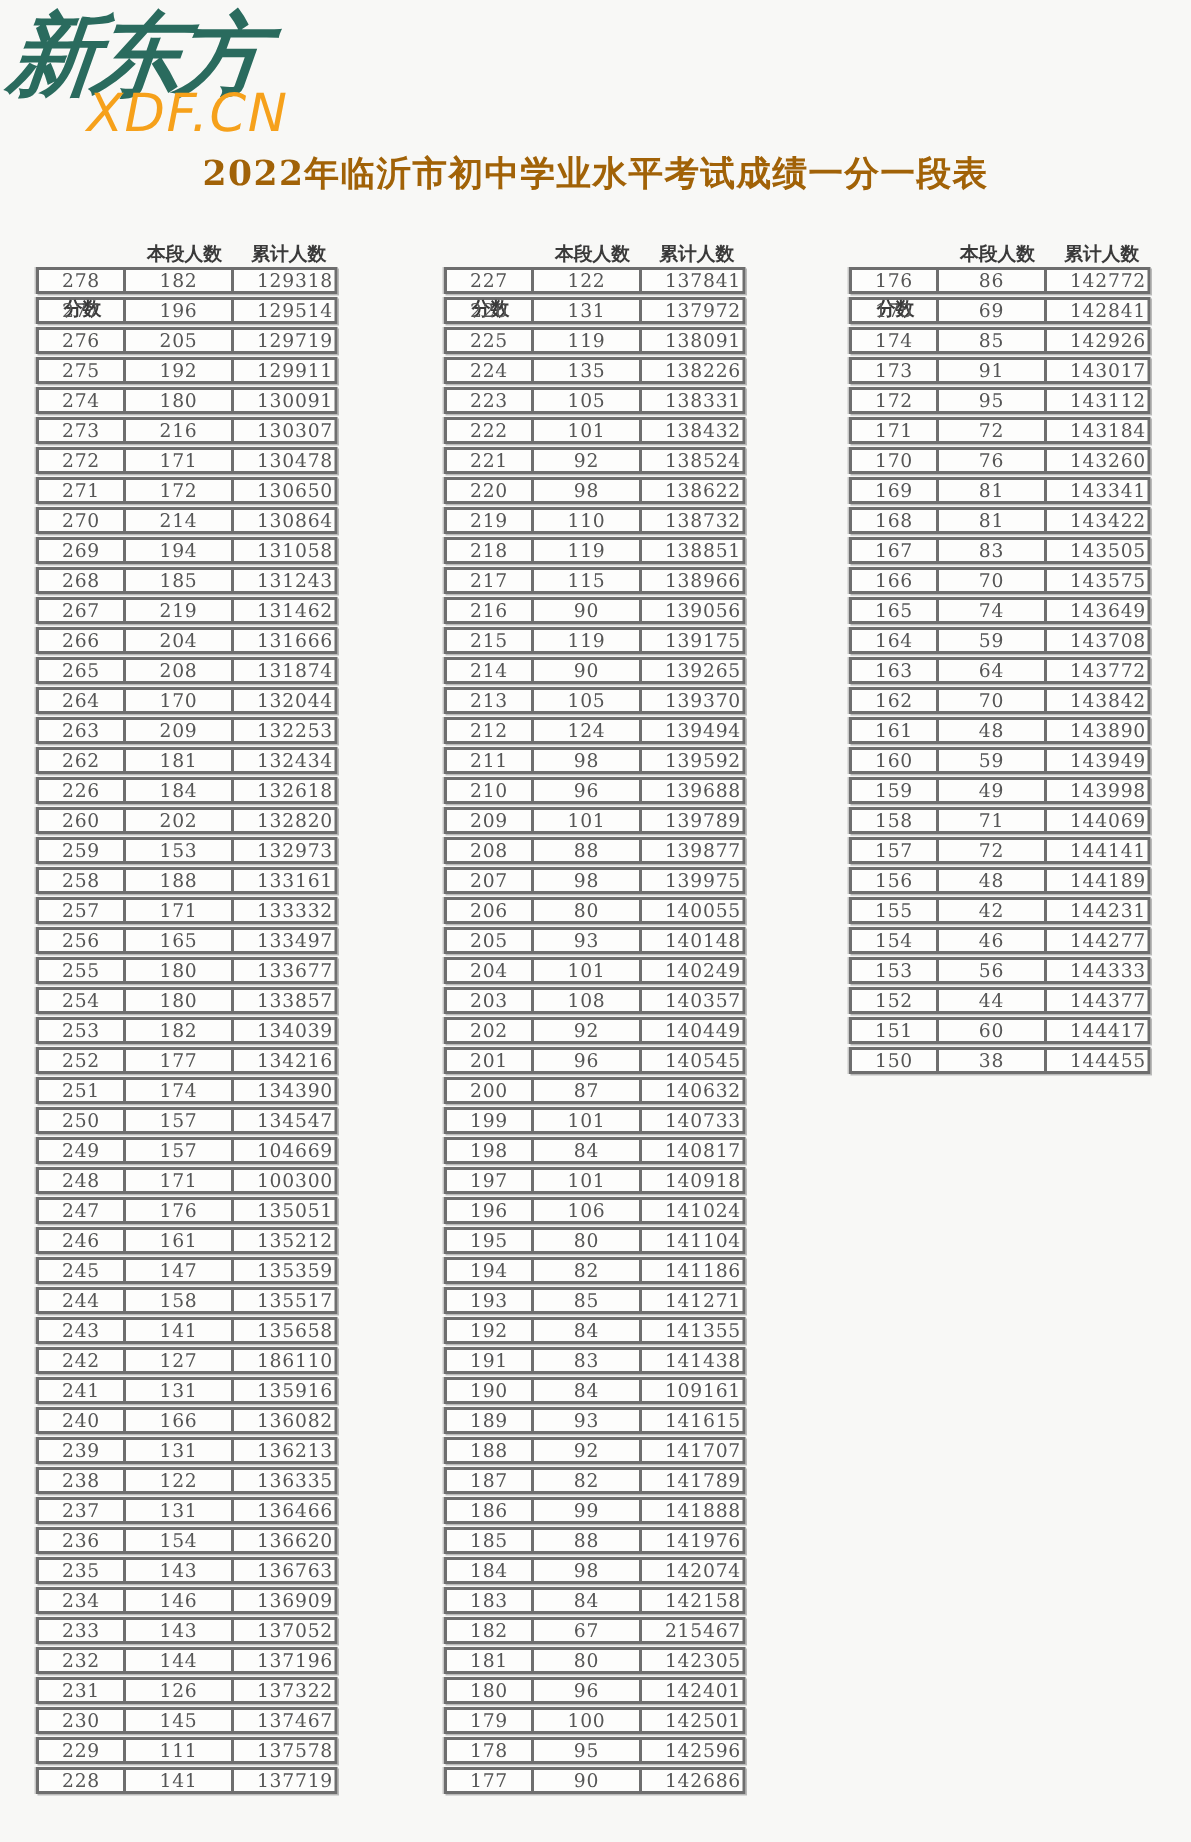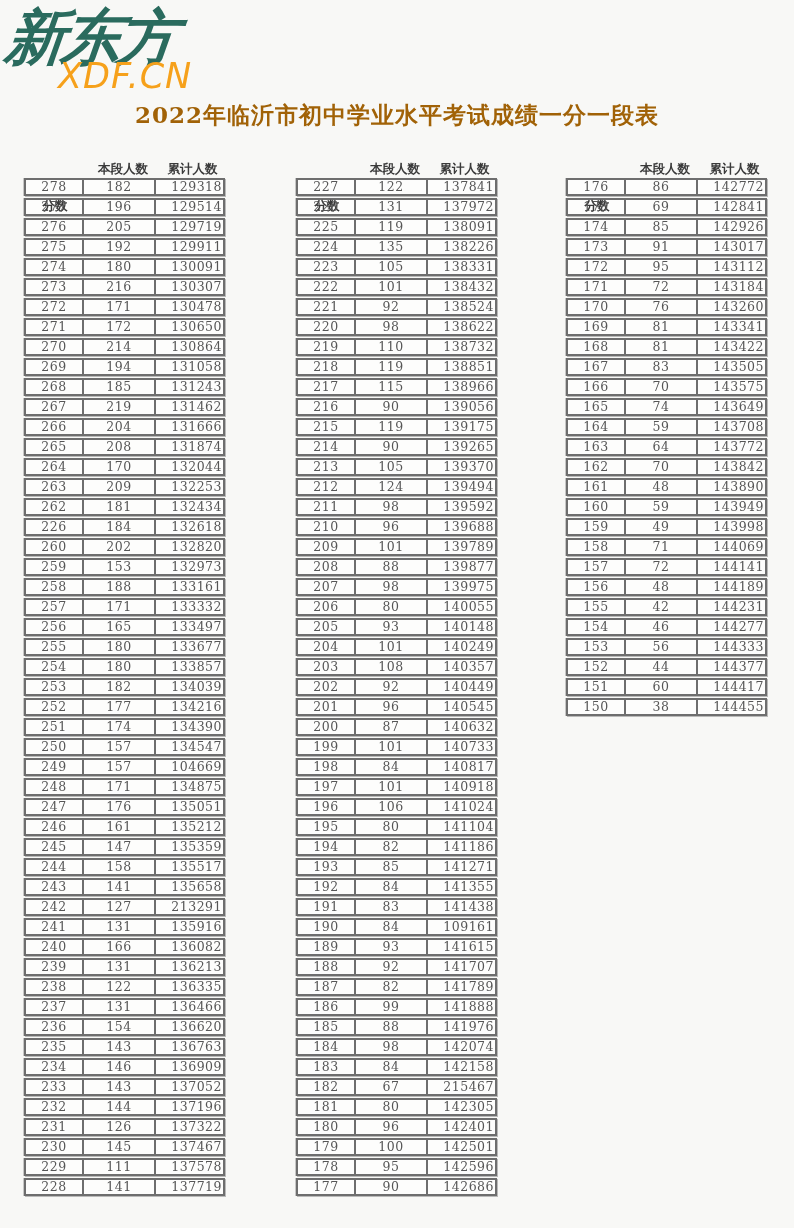--- a/index.html
+++ b/index.html
@@ -254,21 +254,21 @@
           <div class="tc c2">134547</div>
         </div>
         <div class="trow">
           <div class="tc c0">249</div>
           <div class="tc c1">157</div>
           <div class="tc c2">104669</div>
         </div>
         <div class="trow">
           <div class="tc c0">248</div>
           <div class="tc c1">171</div>
-          <div class="tc c2">134875</div>
+          <div class="tc c2">100300</div>
         </div>
         <div class="trow">
           <div class="tc c0">247</div>
           <div class="tc c1">176</div>
           <div class="tc c2">135051</div>
         </div>
         <div class="trow">
           <div class="tc c0">246</div>
           <div class="tc c1">161</div>
           <div class="tc c2">135212</div>
@@ -284,21 +284,21 @@
           <div class="tc c2">135517</div>
         </div>
         <div class="trow">
           <div class="tc c0">243</div>
           <div class="tc c1">141</div>
           <div class="tc c2">135658</div>
         </div>
         <div class="trow">
           <div class="tc c0">242</div>
           <div class="tc c1">127</div>
-          <div class="tc c2">213291</div>
+          <div class="tc c2">186110</div>
         </div>
         <div class="trow">
           <div class="tc c0">241</div>
           <div class="tc c1">131</div>
           <div class="tc c2">135916</div>
         </div>
         <div class="trow">
           <div class="tc c0">240</div>
           <div class="tc c1">166</div>
           <div class="tc c2">136082</div>

